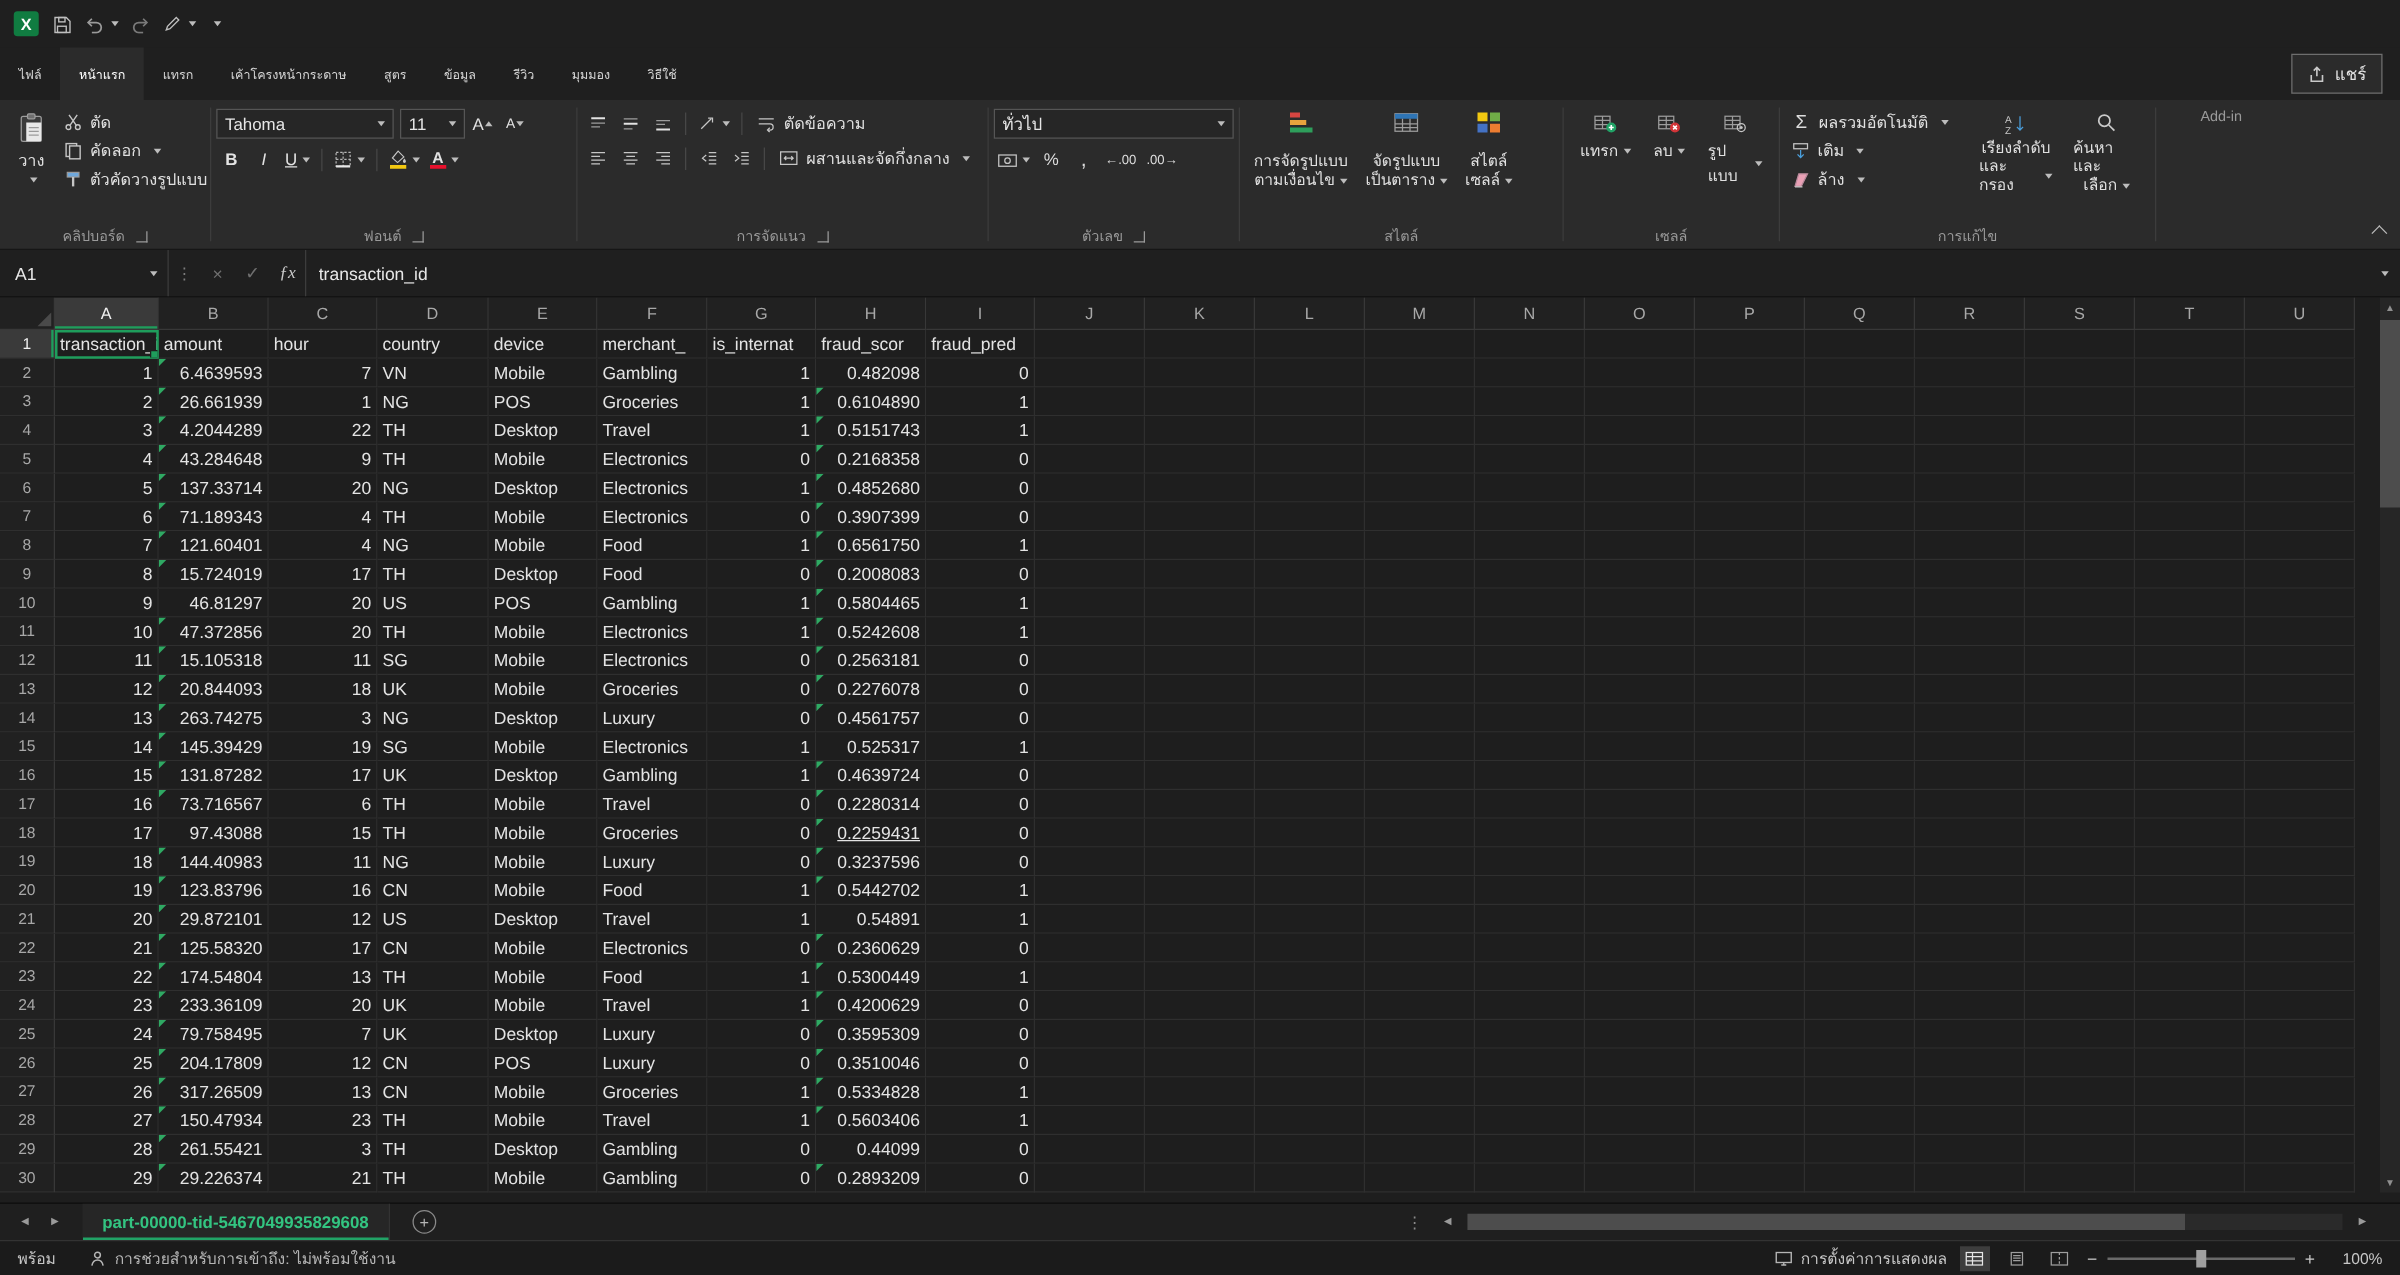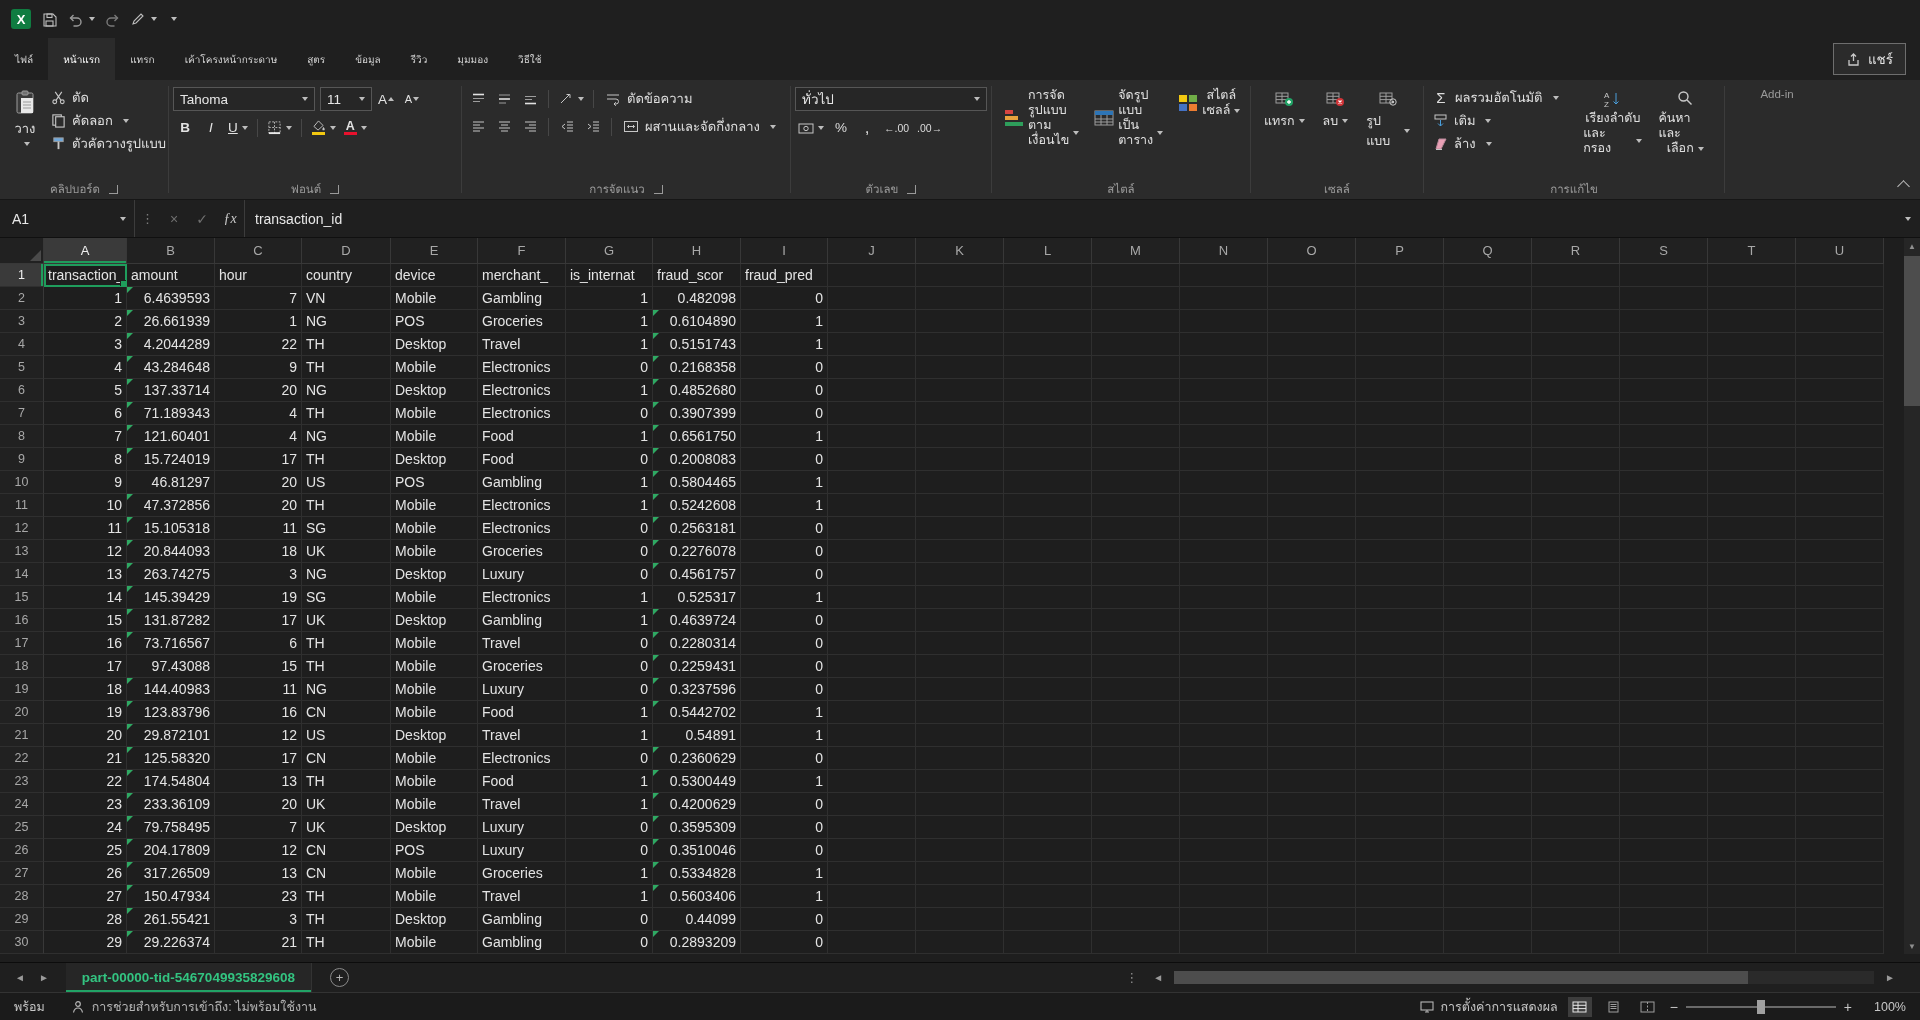--- a/index.html
+++ b/index.html
@@ -39,21 +39,21 @@
 .rcol{display:flex;flex-direction:column;gap:5px;padding-top:3px}
 .rrow{display:flex;align-items:center;gap:2px}
 .combo{background:#262626;border:1px solid #565656;height:24px;display:flex;align-items:center;justify-content:space-between;padding:0 6px;font-size:13.5px;color:#e6e6e6}
 .tgl{min-width:24px;height:23px;display:flex;align-items:center;justify-content:center;color:#e3e3e3;font-size:13.5px;padding:0 3px}
 .vr{width:1px;height:18px;background:#474747;margin:0 4px}
 .fc{display:flex;flex-direction:column;align-items:center;line-height:10px}
 .fc b{font-size:12.5px;color:#e3e3e3;font-weight:bold}
 .bar{width:13px;height:3px;margin-top:1px}
 .lines{display:flex;flex-direction:column;align-items:center;font-size:12.5px;line-height:15px;color:#e0e0e0}
 .cellbtn{display:flex;flex-direction:column;align-items:center;gap:4px;padding:6px 9px;font-size:12.5px}
-.stylebtn{display:flex;flex-direction:row;align-items:center;gap:3px;padding:4px 7px}
+.stylebtn{display:flex;flex-direction:column;align-items:center;gap:14px;padding:4px 7px}
 .dot{width:13px;height:13px;border-radius:50%;background:#E8822D;display:inline-block}
 .sigma{font-size:15px;color:#dcdcdc;width:16px;text-align:center}
 .numglyph{font-size:13.5px;color:#dcdcdc}
 .decbtn{font-size:10.5px;color:#dcdcdc;display:flex;align-items:center}
 #ribbon-collapse{position:absolute;right:12px;bottom:8px;width:9px;height:9px;border-left:1.6px solid #bdbdbd;border-top:1.6px solid #bdbdbd;transform:rotate(45deg)}
 
 
 #fbar{position:absolute;top:200px;left:0;width:1920px;height:38px;background:#1f1f1f;border-bottom:1px solid #101010;display:flex;align-items:stretch}
 #namebox{width:135px;display:flex;align-items:center;justify-content:space-between;padding:0 8px 0 12px;border-right:1px solid #3c3c3c;font-size:14px;color:#e8e8e8}
 .fsplit{display:flex;align-items:center;color:#7c7c7c;padding:0 6px;font-size:13px}
@@ -1063,21 +1063,21 @@
       </div>
       <div class="sheetrow">
         <div class="rowhead">18</div>
         <div class="cell num" style="width: 83px;">17</div>
         <div class="cell num" style="width: 88px;">97.43088</div>
         <div class="cell num" style="width: 87px;">15</div>
         <div class="cell txt" style="width: 89px;">TH</div>
         <div class="cell txt" style="width: 87px;">Mobile</div>
         <div class="cell txt" style="width: 88px;">Groceries</div>
         <div class="cell num" style="width: 87px;">0</div>
-        <div class="cell num flag" style="width: 88px;">0.2259431</div>
+        <div class="cell num flag" style="width: 88px; text-decoration: underline;">0.2259431</div>
         <div class="cell num" style="width: 87px;">0</div>
         <div class="cell" style="width: 88px;"></div>
         <div class="cell" style="width: 88px;"></div>
         <div class="cell" style="width: 88px;"></div>
         <div class="cell" style="width: 88px;"></div>
         <div class="cell" style="width: 88px;"></div>
         <div class="cell" style="width: 88px;"></div>
         <div class="cell" style="width: 88px;"></div>
         <div class="cell" style="width: 88px;"></div>
         <div class="cell" style="width: 88px;"></div>

